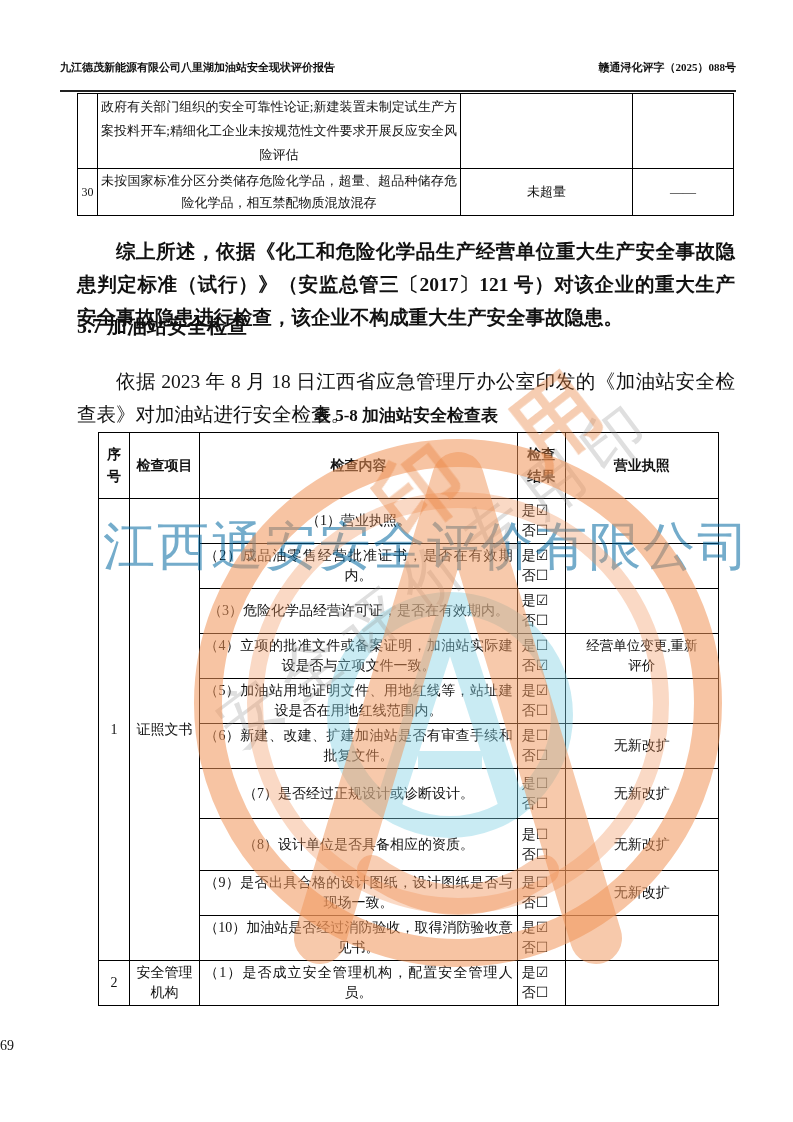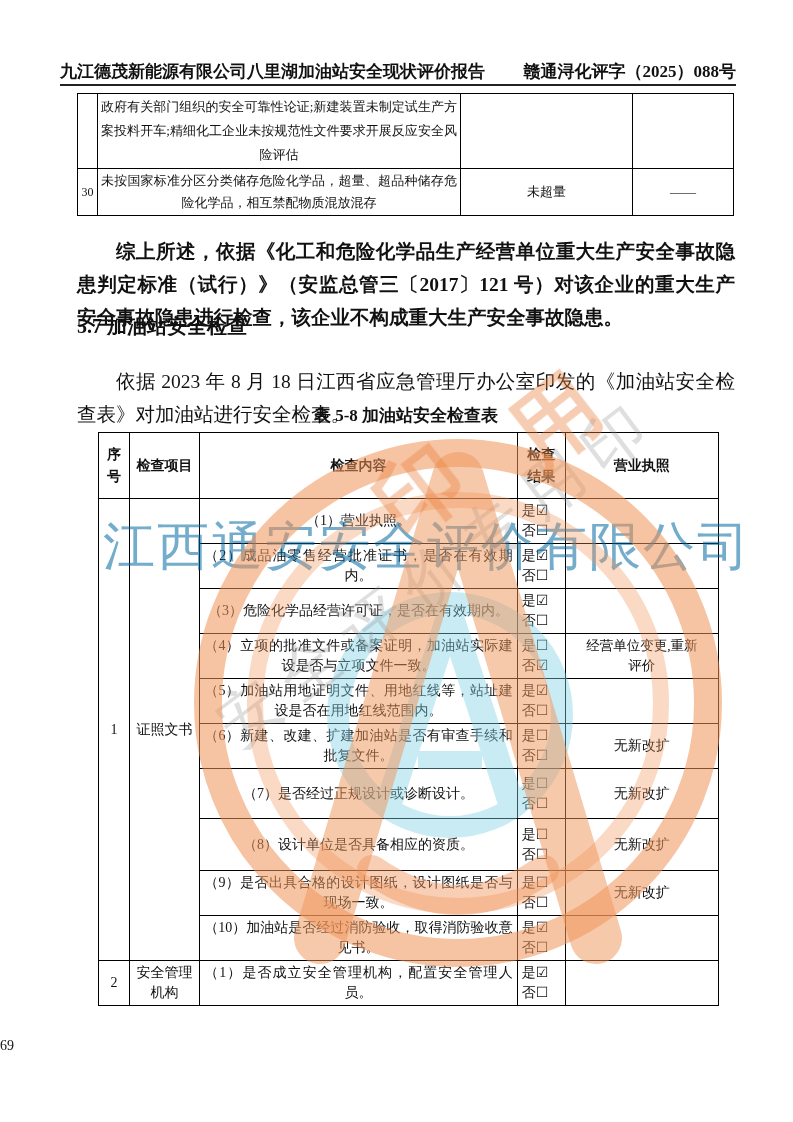--- a/index.html
+++ b/index.html
@@ -5,22 +5,22 @@
   html,body{margin:0;padding:0;background:#e8e8e8;}
   .page{
     position:relative; width:793px; height:1122px; margin:0 auto;
     background:#ffffff; overflow:hidden;
     font-family:"Liberation Serif","DejaVu Serif",serif; color:#111;
   }
   
   .doc-header{
     position:absolute; left:60px; top:60px; width:676px;
     display:flex; justify-content:space-between; align-items:flex-end;
-    font-size:17px; font-weight:bold;
-    border-bottom:2px solid #222; padding-bottom:1px;
+    font-size:11px; font-weight:bold;
+    border-bottom:2px solid #222; padding-bottom:15px;
   }
   
   table{border-collapse:collapse; table-layout:fixed; background:transparent;}
   td,th{border:1px solid #000; padding:1px 3px; overflow:hidden; vertical-align:middle;}
   .top-table{position:absolute; left:77px; top:93px; width:656px; font-size:13px; line-height:24px;}
   .top-table td{border:1.5px solid #000;}
   .cell-seq{text-align:center;}
   .cell-just{text-align:justify; text-align-last:center;}
   .cell-center{text-align:center;}
 

